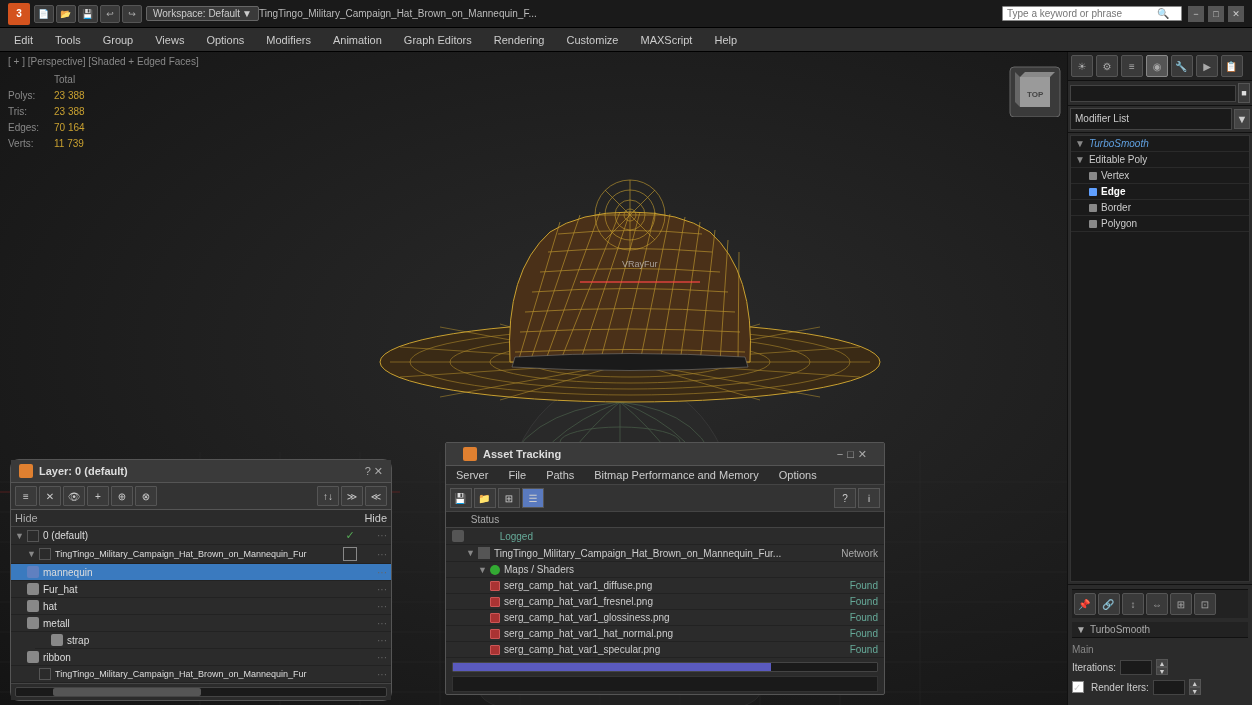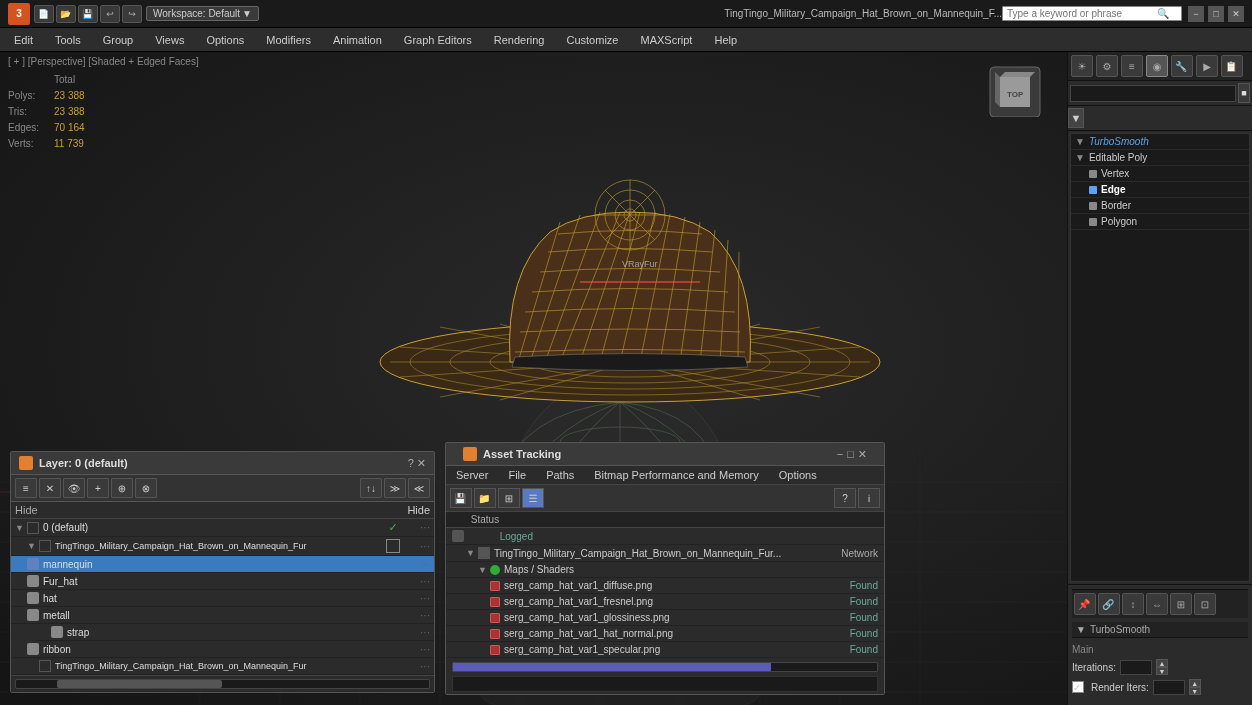--- a/index.html
+++ b/index.html
@@ -54,21 +54,21 @@
       padding: 1px 6px;
       color: #ccc;
       font-size: 10px;
       cursor: pointer;
       display: flex; align-items: center; gap: 2px;
     }
     .title-text {
       color: #bbb;
       font-size: 10px;
       flex: 1;
-      text-align: right;
+      text-align: left;
     }
     .search-bar {
       background: #fff;
       border: 1px solid #888;
       border-radius: 1px;
       padding: 1px 4px;
       width: 180px;
       font-size: 10px;
       color: #888;
       display: flex; align-items: center;
@@ -133,21 +133,21 @@
     
     .scene-bg {
       position: absolute;
       top: 0; left: 0; right: 0; bottom: 0;
       background: radial-gradient(ellipse at 60% 45%, #2a2a2a 0%, #141414 100%);
     }
 
     
     .viewport-cube {
       position: absolute;
-      top: 10px; right: 22px;
+      top: 10px; right: 2px;
       width: 60px; height: 55px;
     }
 
     
     .right-panel {
       position: absolute;
       top: 52px;
       right: 0;
       width: 185px;
       bottom: 0;
@@ -273,26 +273,26 @@
       display: flex; gap: 2px;
       padding: 3px 2px;
       background: #222;
       border-top: 1px solid #111;
       flex-wrap: wrap;
     }
 
     
     .layer-panel {
       position: absolute;
-      bottom: 12px;
+      bottom: 4px;
       left: 10px;
-      width: 425px;
+      width: 382px;
       background: #2b2b2b;
       border: 1px solid #555;
-      border-radius: 2px;
+      border-radius: 9px;
       z-index: 10;
     }
     .layer-panel-title {
       background: #3a3a3a;
       padding: 4px 8px;
       display: flex; align-items: center; justify-content: space-between;
       border-bottom: 1px solid #555;
     }
     .layer-panel-title-left {
       display: flex; align-items: center; gap: 6px;
@@ -664,20 +664,21 @@
     <div class="rp-icon">▶</div>
     <div class="rp-icon">📋</div>
   </div>
 
   <div class="modifier-input-row">
     <input type="text" class="modifier-input" style="flex: 1 1 0%;">
     <div style="width:12px;height:20px;background:#3a3a3a;border:1px solid #555;display:flex;align-items:center;justify-content:center;color:#ddd;font-size:9px;margin:2px 2px 2px 0;">■</div>
   </div>
 
   <div class="modifier-input-row">
+    <div class="modifier-input" style="flex:1;line-height:16px;">Modifier List</div>
     <div class="modifier-dropdown">▼</div>
   </div>
 
   <div class="modifier-stack">
     <div class="mod-item turbosmooth">
       <span class="mod-expand">▼</span>
       <span>TurboSmooth</span>
     </div>
     <div class="mod-item">
       <span class="mod-expand">▼</span>

